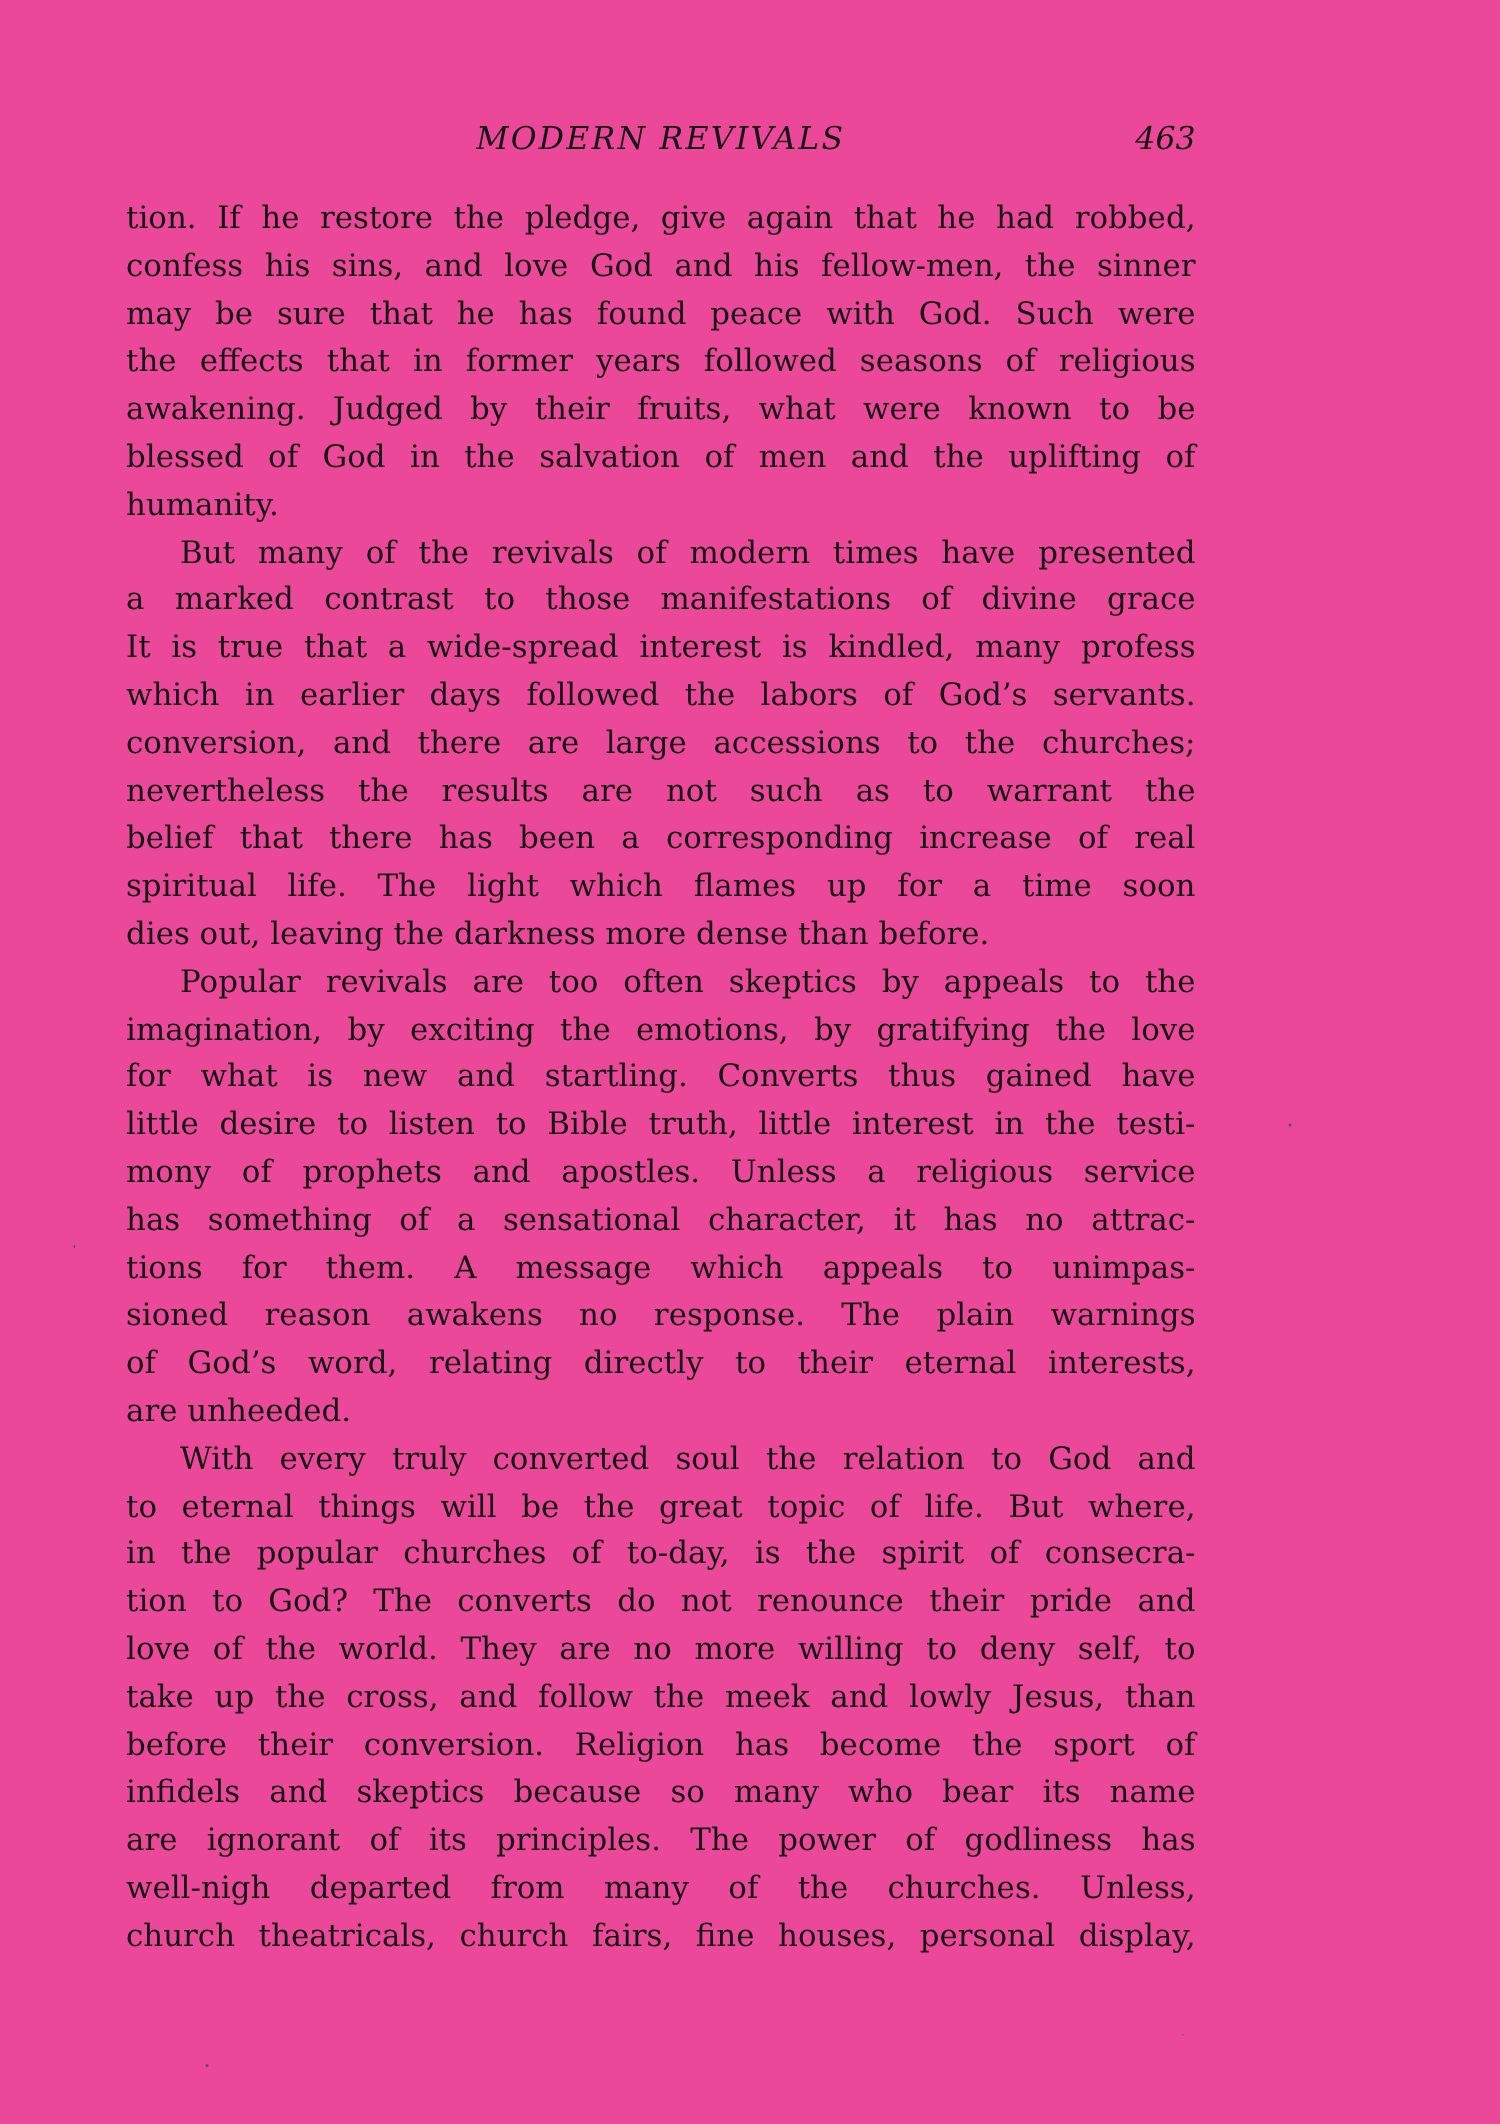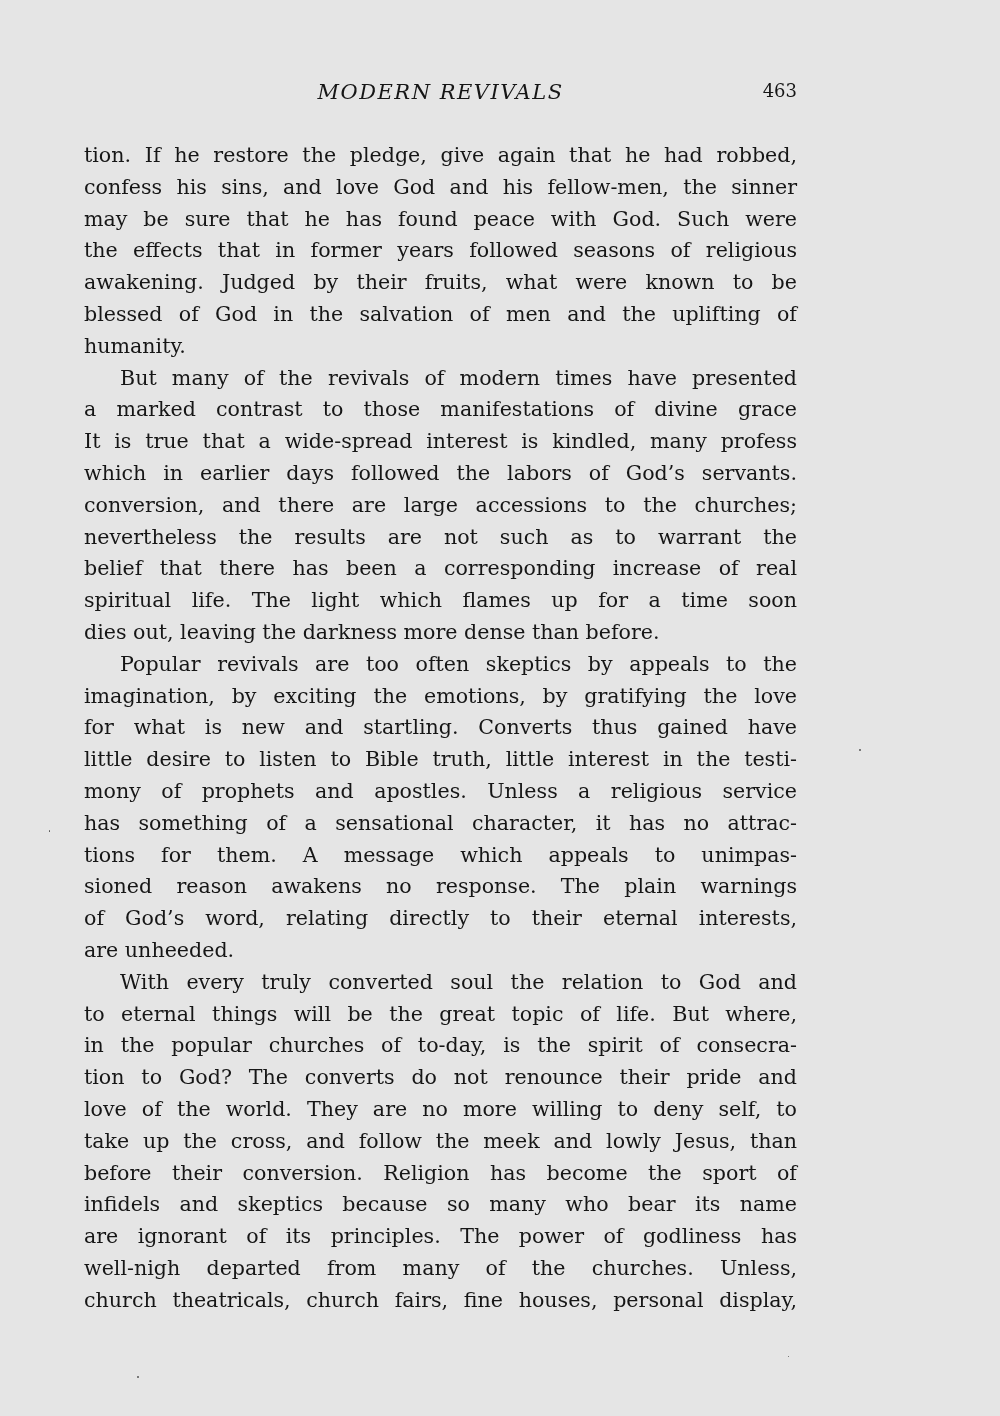--- a/index.html
+++ b/index.html
@@ -1,21 +1,21 @@
 <!DOCTYPE html>
 <html><head>
 <meta charset="utf-8">
 <style>
   html, body { margin: 0; padding: 0; background: #ffffff; }
   body { width: 1000px; height: 1416px; position: relative; overflow: hidden; color: #161616; }
-  .page { position: absolute; left: 0; top: 0; width: 1000px; height: 1416px; background: #e5e5e5; }
+  .page { position: absolute; left: 0; top: 0; width: 1000px; height: 1416px; background: #ec4899; }
   .running-head { position: absolute; top: 78px; left: 84px; width: 713px; height: 30px; font-family: "DejaVu Serif", "Liberation Serif", serif; }
   .running-title { position: absolute; left: 0; right: 0; text-align: center; font-style: italic; font-size: 21px; letter-spacing: 1.5px; top: 2px; }
-  .page-number { position: absolute; right: 0; top: 2px; font-size: 18px; }
-  .body-text { position: absolute; left: 84px; top: 130px; width: 713px; font-family: "DejaVu Serif", "Liberation Serif", serif; font-size: 20.6px; margin-top: 10px; }
+  .page-number { position: absolute; right: 0; top: 2px; font-size: 21px; font-style: italic; }
+  .body-text { position: absolute; left: 84px; top: 130px; width: 713px; font-family: "DejaVu Serif", "Liberation Serif", serif; font-size: 20.6px; }
   .line { display: block; height: 31.8px; line-height: 31.8px; white-space: nowrap; text-align: justify; text-align-last: justify; }
   .line.last { text-align-last: left; }
   .line.indent { padding-left: 36px; }
   .speck { position: absolute; width: 2px; height: 2px; background: #555; border-radius: 1px; }
 </style>
 </head>
 <body>
 
 <div class="page">
 

